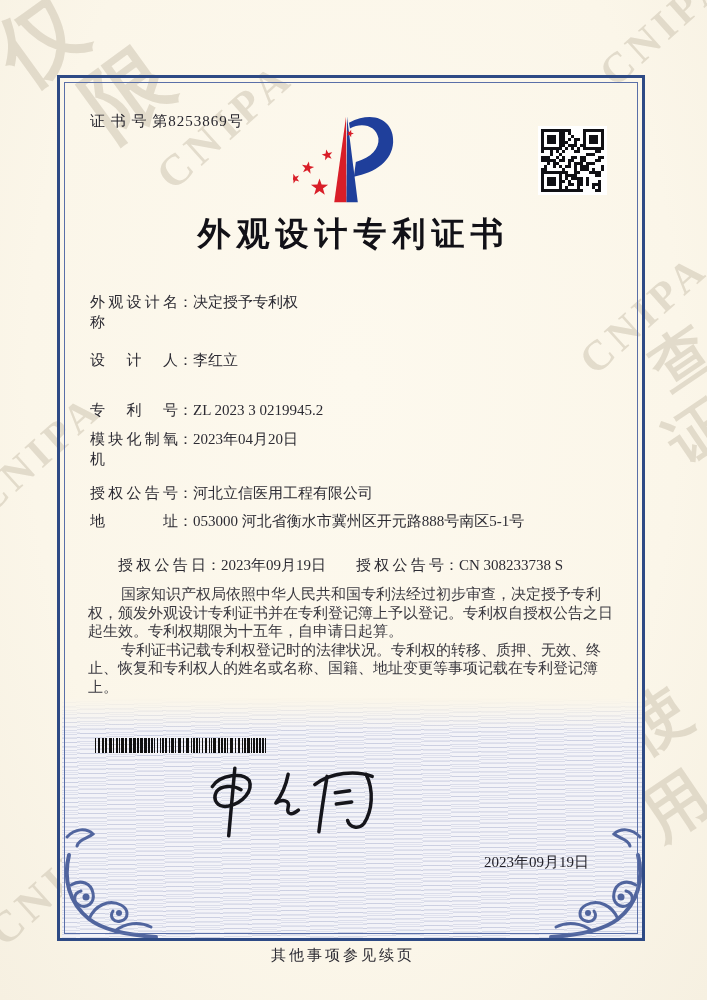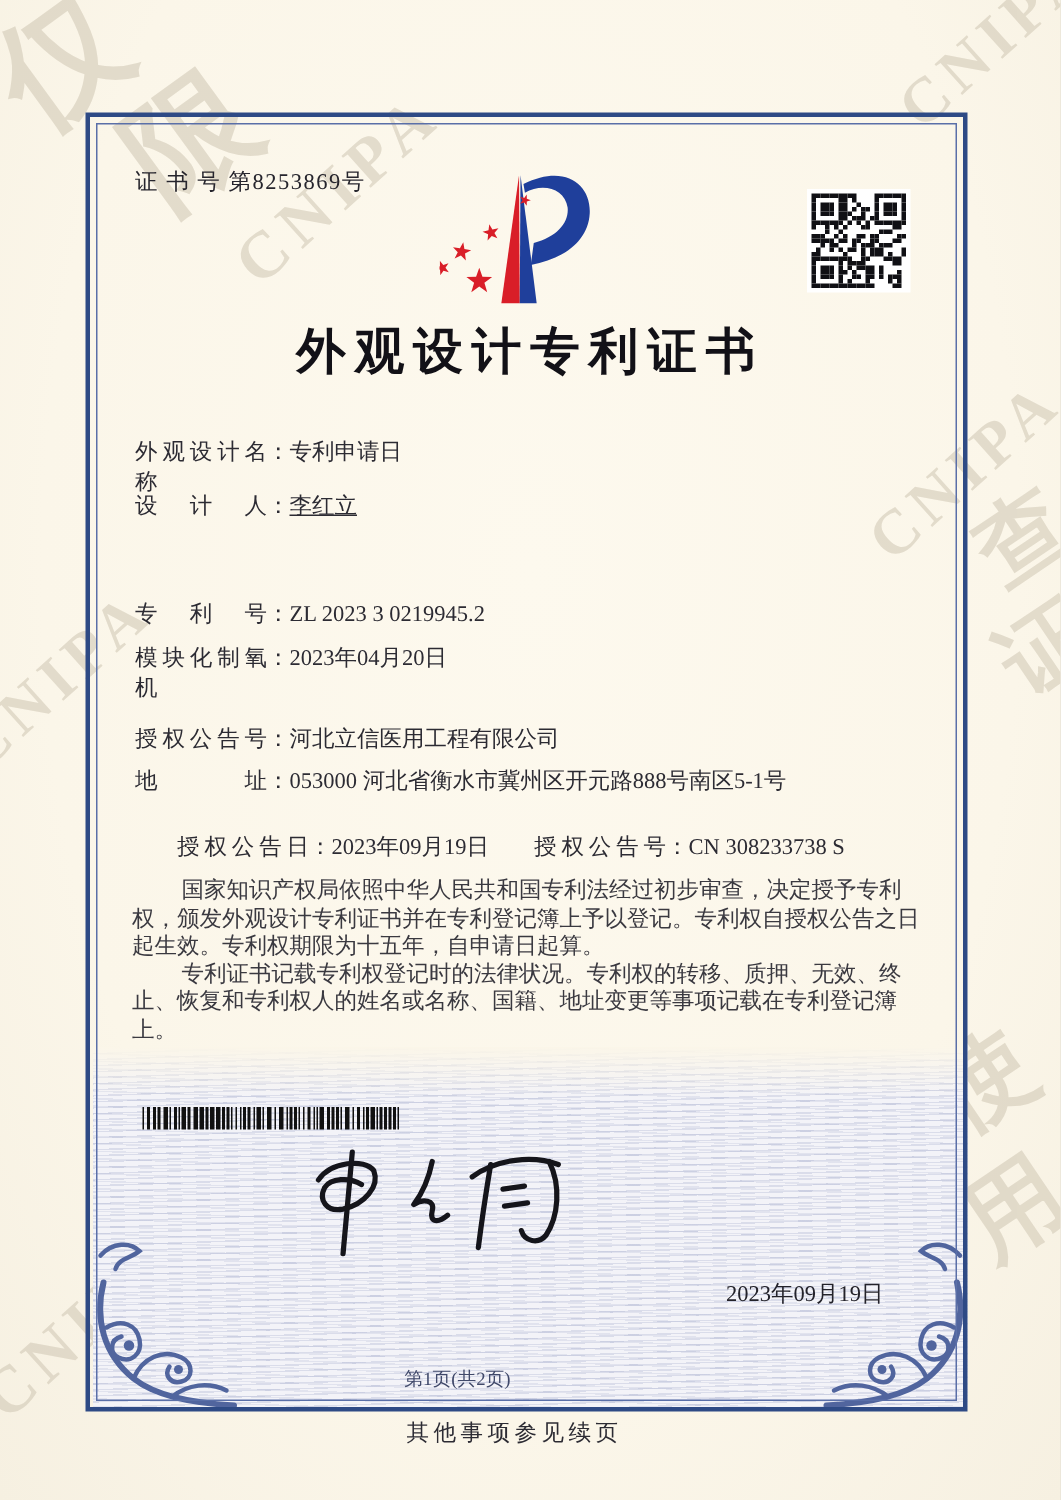--- a/index.html
+++ b/index.html
@@ -28,21 +28,21 @@
   .cert-no{position:absolute;left:90px;top:112px;font-size:15px;letter-spacing:1px;color:#26252d;z-index:4;}
   .logo{position:absolute;left:293px;top:107px;width:108px;height:102px;z-index:4;}
   .qr{position:absolute;left:538px;top:126px;z-index:4;background:#fff;padding:3px;
       display:grid;grid-template-columns:repeat(21,3px);grid-auto-rows:3px;}
   .qr i{display:block;}
   .qr i.on{background:#101014;}
   .title{position:absolute;left:0;top:212px;width:100%;text-align:center;font-size:33px;
          font-weight:700;letter-spacing:6px;color:#121117;z-index:4;}
   
   .row{position:absolute;left:90px;width:530px;font-size:15px;line-height:20px;z-index:4;color:#2c2b33;}
-  .r1{top:292px;} .r2{top:328px;text-decoration:underline;} .r3{top:400px;} .r4{top:429px;}
+  .r1{top:292px;} .r2{top:350px;} .r3{top:400px;} .r4{top:429px;}
   .r5{top:483px;} .r6{top:511px;} .r7{top:555px;}
   .lbl{display:inline-block;width:88px;text-align:justify;text-align-last:justify;vertical-align:top;}
   .colon{display:inline-block;}
   .val{display:inline;}
   .g2{position:absolute;left:238px;top:0;}
   .r7{height:22px;margin-left:28px;}
   .g1{position:absolute;left:0;top:0;}
   
   .legal{position:absolute;left:88px;top:585px;width:532px;z-index:4;color:#3a3940;}
   .legal p{margin:0;font-size:15px;line-height:18.6px;text-indent:2.2em;}
@@ -571,21 +571,21 @@
       <i></i>
       <i></i>
       <i class="on"></i>
       <i class="on"></i>
       <i></i>
     </div>
 
   <div class="title">外观设计专利证书</div>
 
   <div class="row r1">
-    <span class="lbl">外观设计名称</span><span class="colon">：</span><span class="val">专利申请日</span>
+    <span class="lbl">外观设计名称</span><span class="colon">：</span><span class="val">决定授予专利权</span>
   </div>
   <div class="row r2">
     <span class="lbl">设计人</span><span class="colon">：</span><span class="val">李红立</span>
   </div>
   <div class="row r3">
     <span class="lbl">专利号</span><span class="colon">：</span><span class="val">ZL 2023 3 0219945.2</span>
   </div>
   <div class="row r4">
     <span class="lbl">模块化制氧机</span><span class="colon">：</span><span class="val">2023年04月20日</span>
   </div>
@@ -673,16 +673,15 @@
       <path d="M86 12 C84 22 80 32 74 40 C80 36 88 37 86 44 C84 52 90 52 96 47"></path>
       <path d="M112 22 C128 10 152 8 168 14"></path>
       <path d="M124 14 C121 32 118 52 116 68"></path>
       <path d="M162 12 C170 28 168 48 160 60 C155 66 146 64 144 57"></path>
       <path d="M132 30 L146 28"></path>
       <path d="M133 41 L148 39"></path>
     </g>
   </svg>
 
   <div class="issue-date">2023年09月19日</div>
-  <div class="page-info">第1页(共2页)</div>
   <div class="note">其他事项参见续页</div>
 
 </div>
 
 </body></html>

